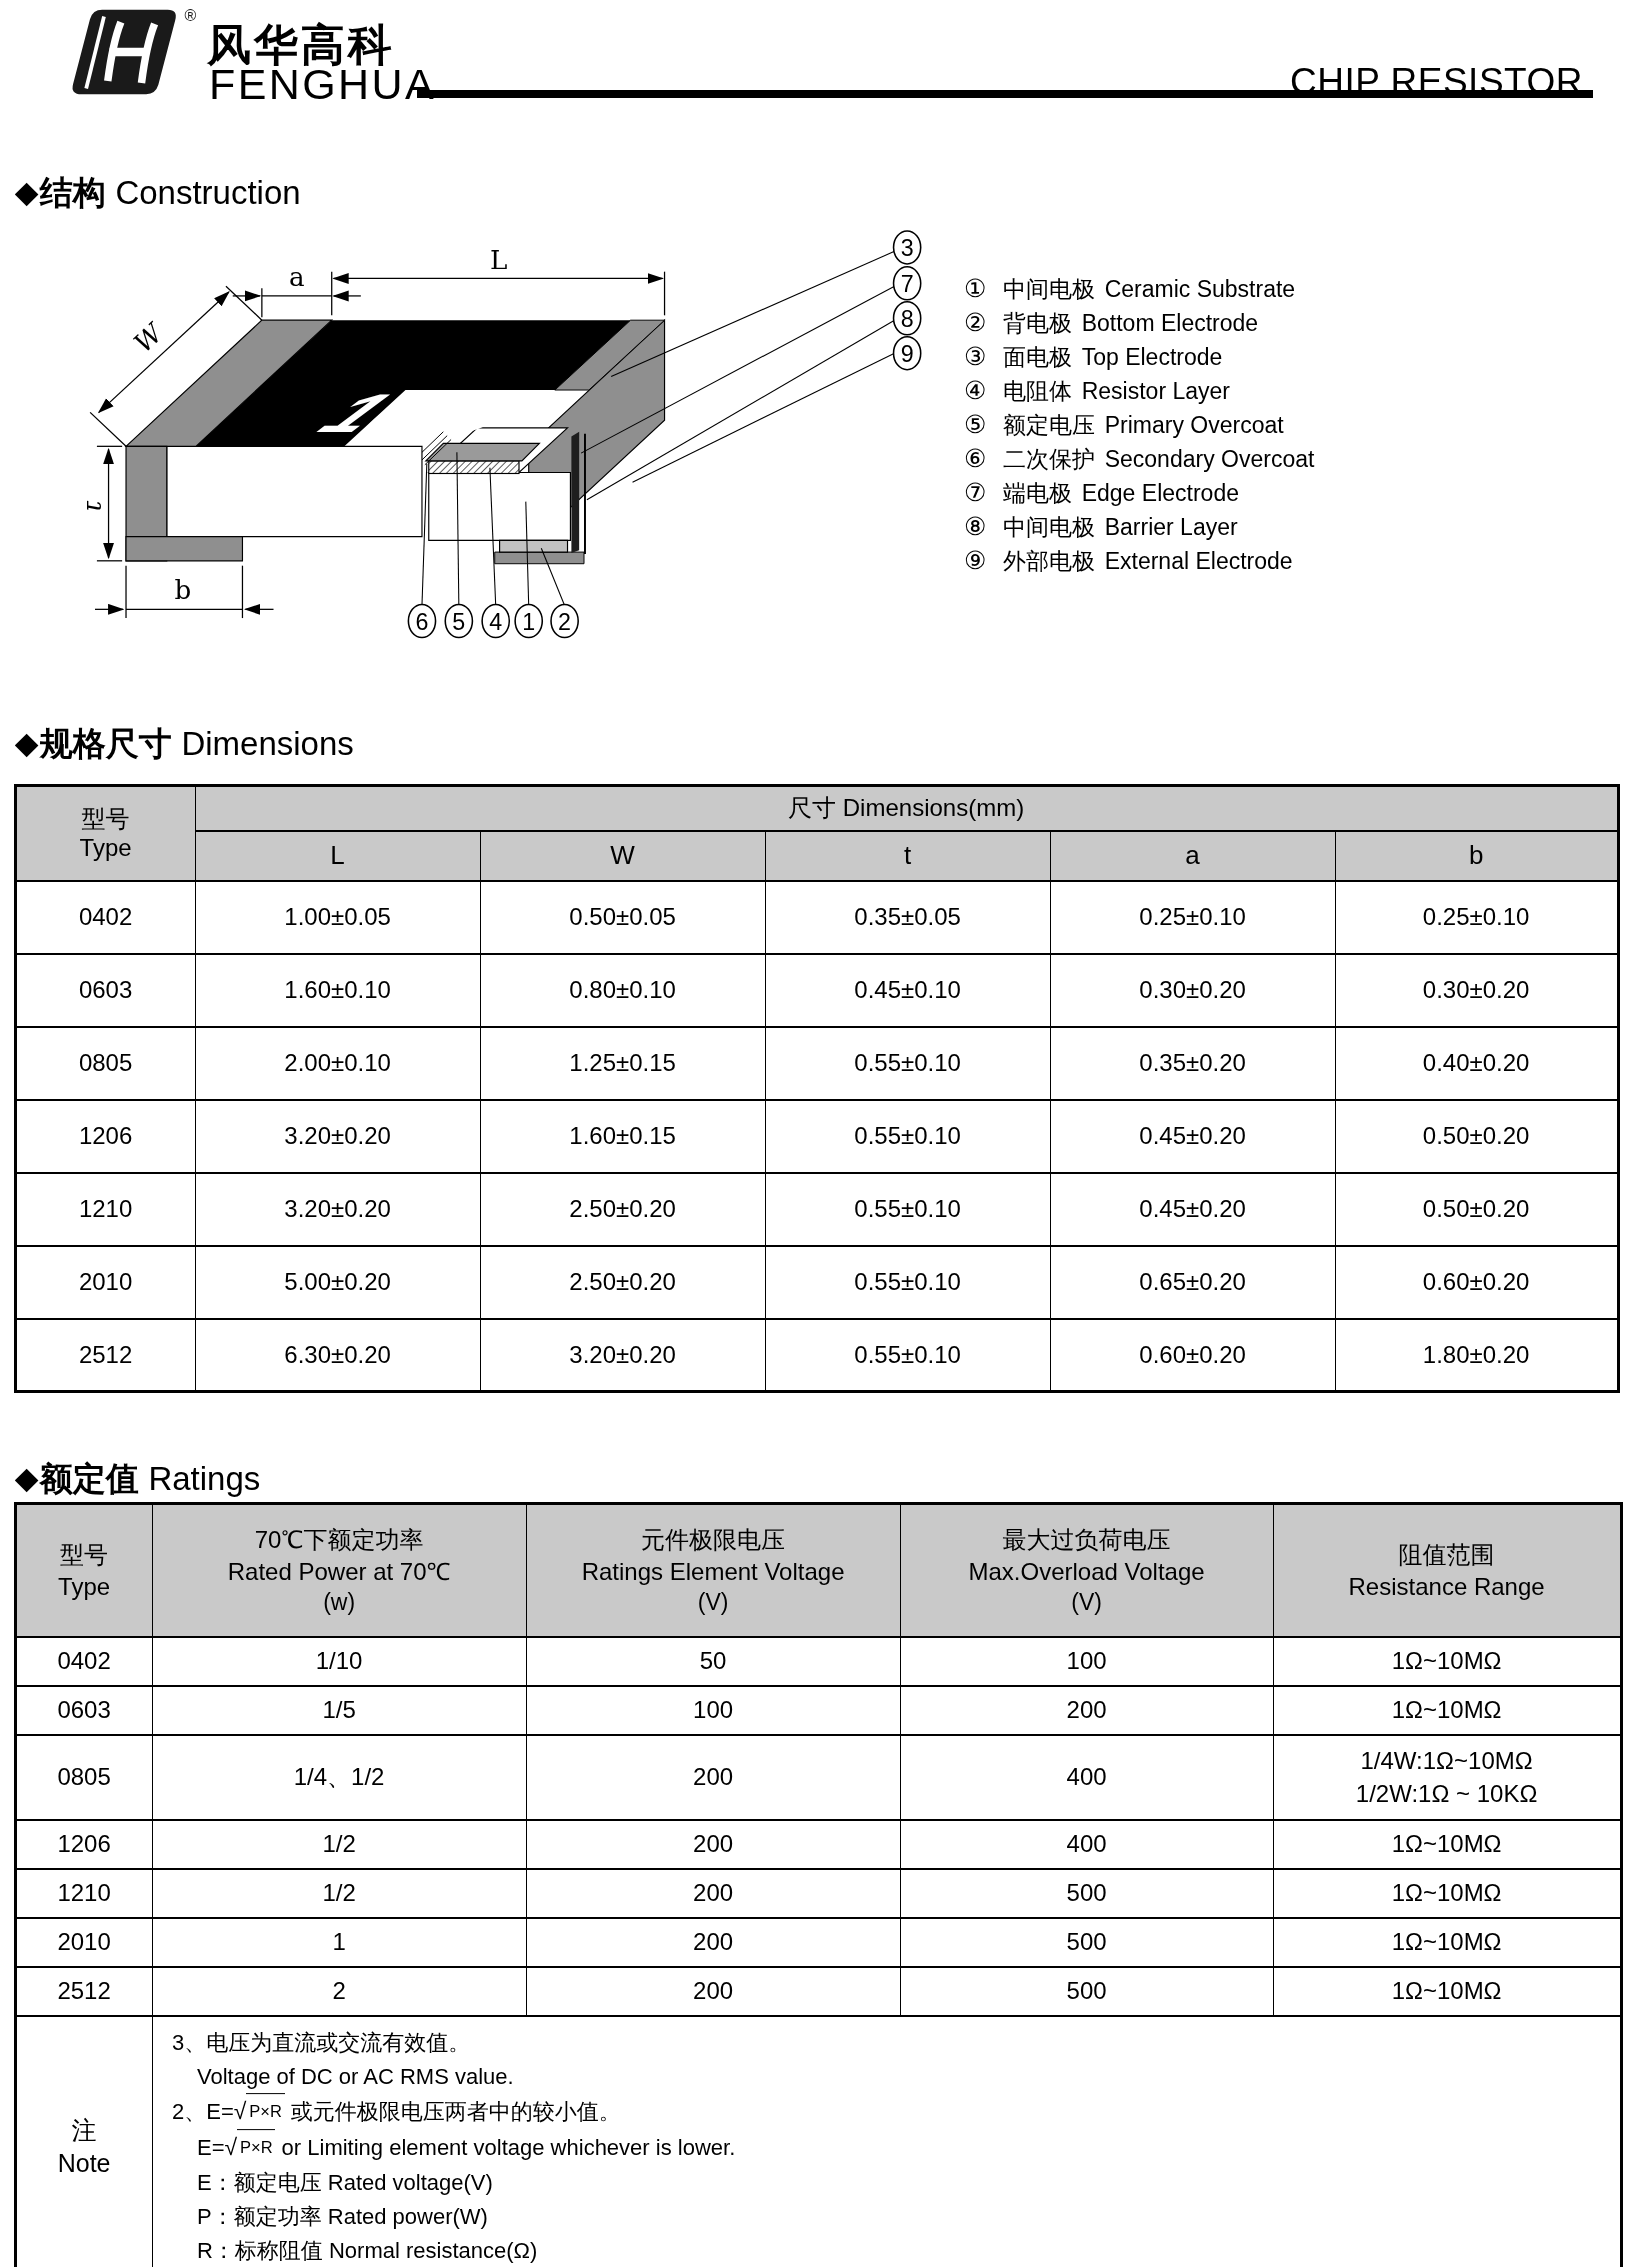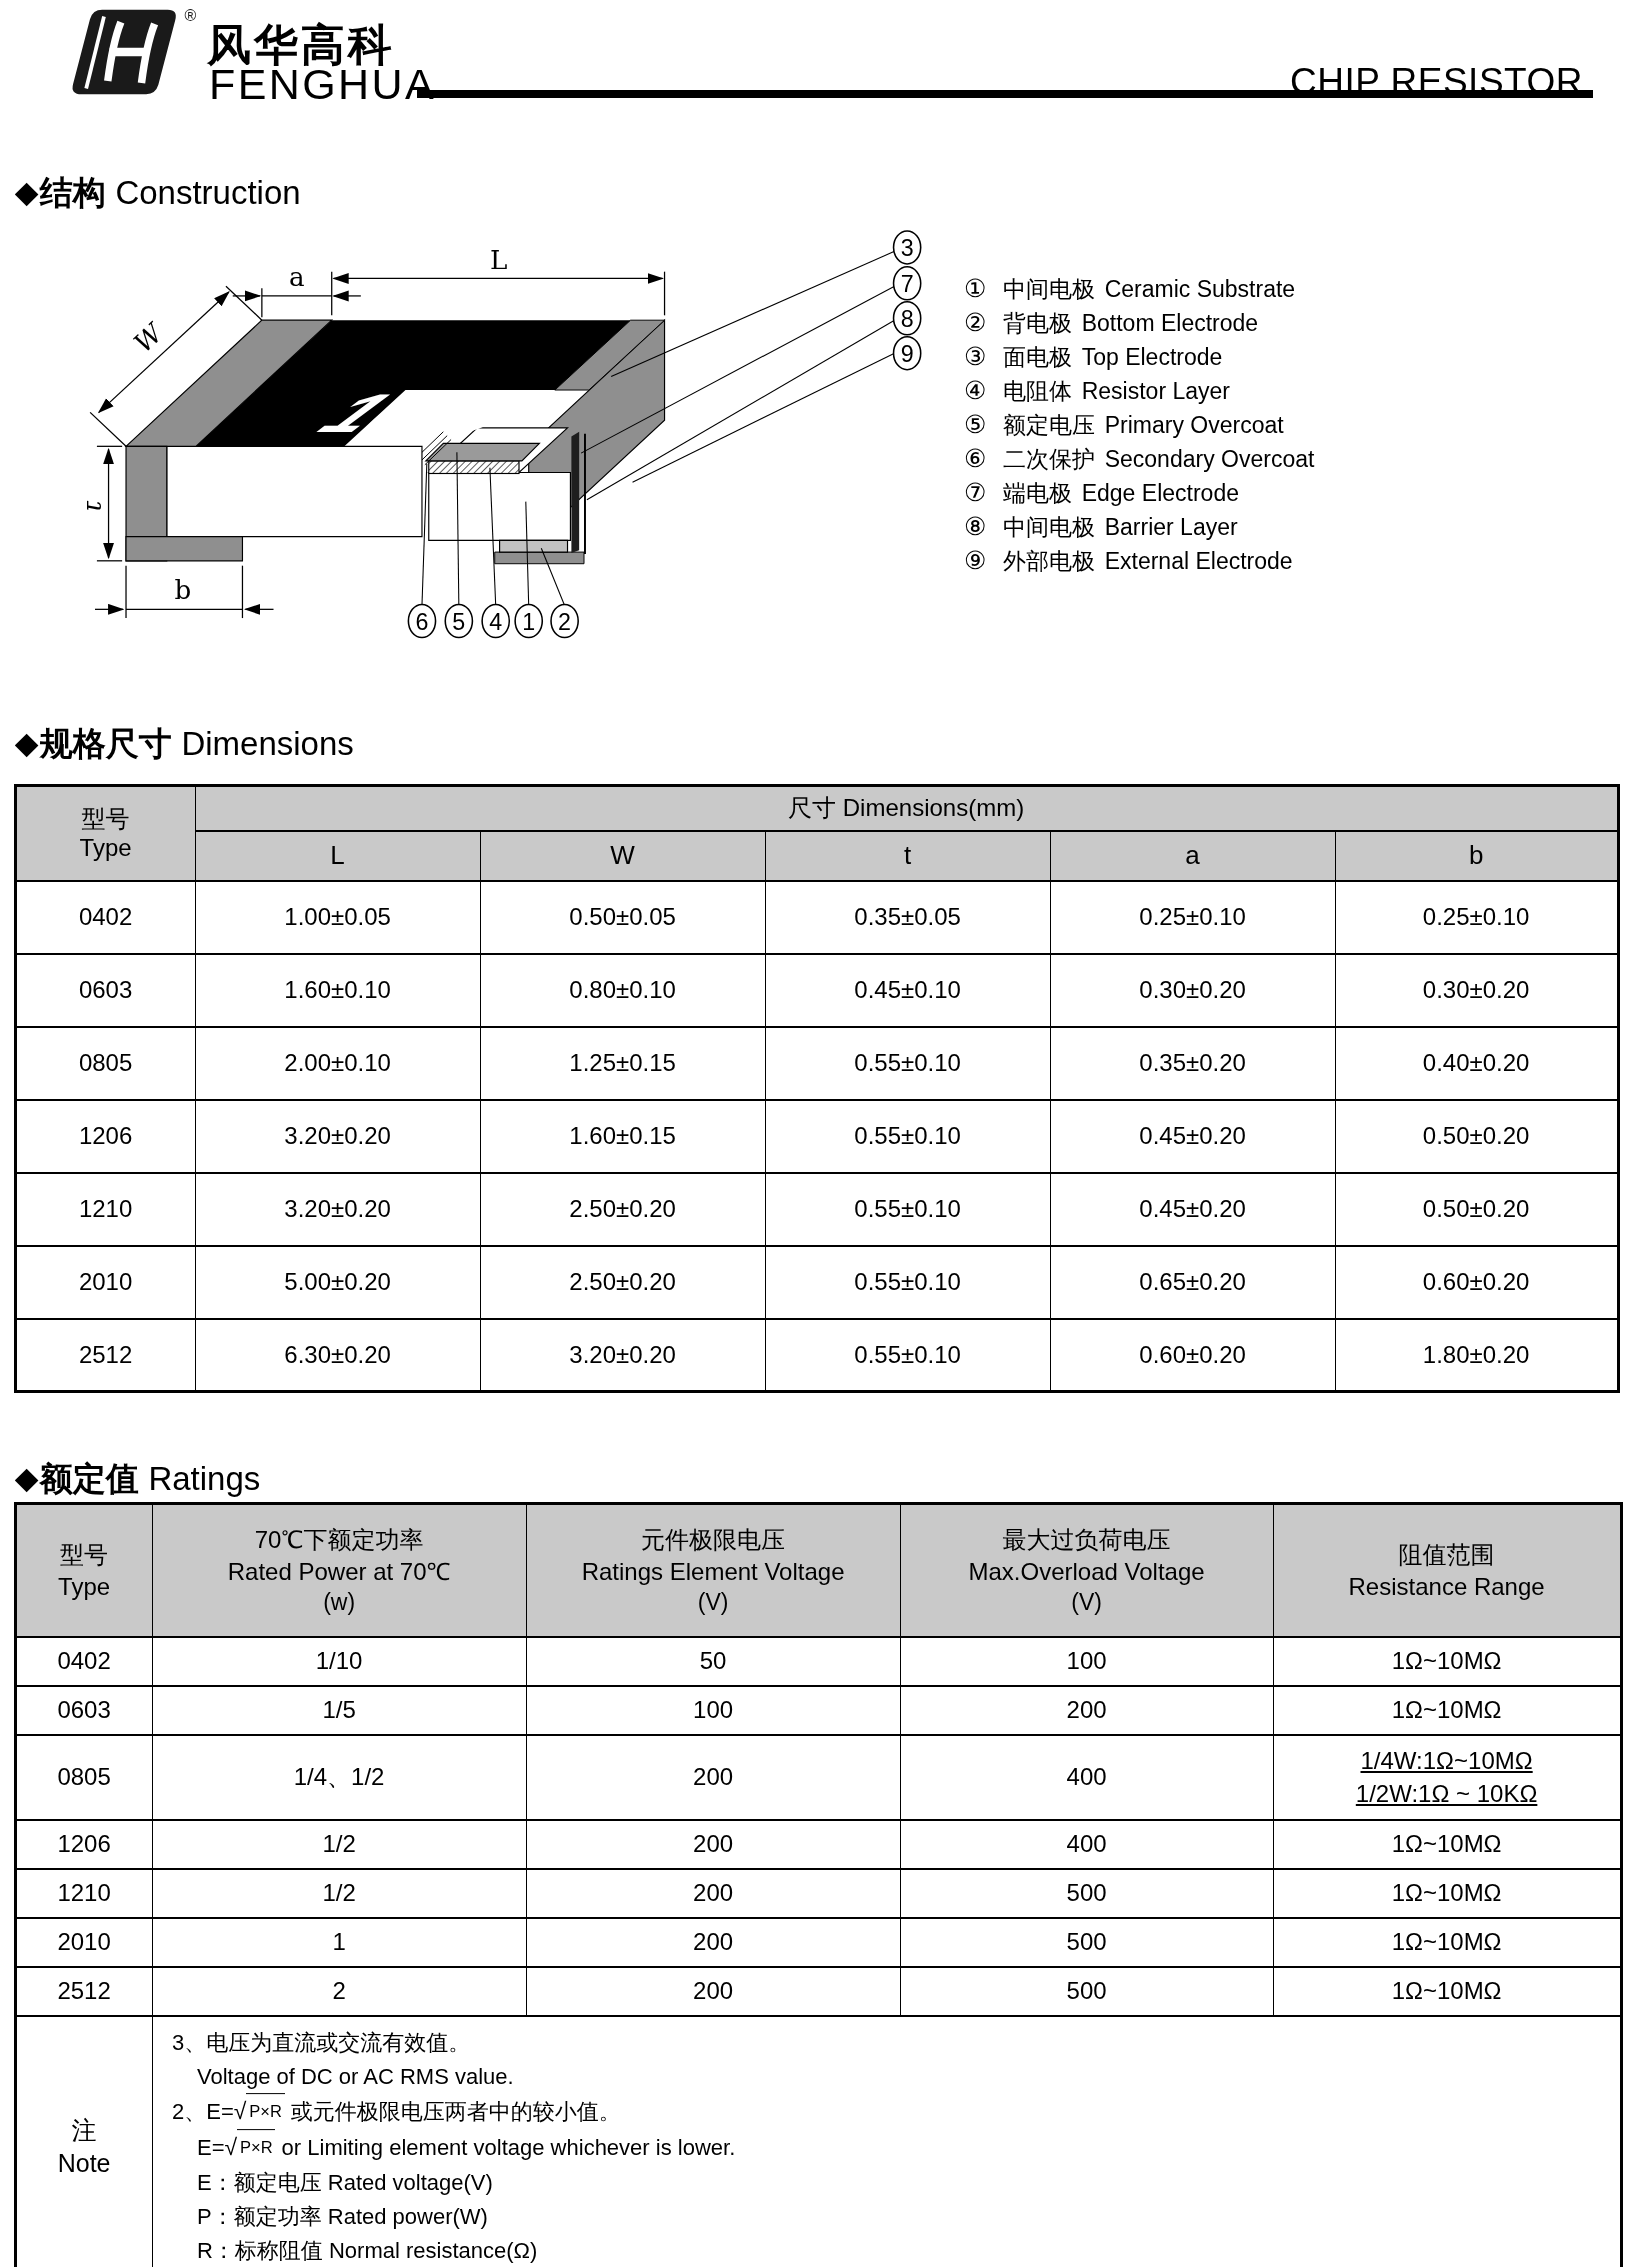--- a/index.html
+++ b/index.html
@@ -31,21 +31,21 @@
   td,th{border:1.9px solid #000;border-top-width:2.9px;border-bottom-width:2.9px;
         text-align:center;vertical-align:middle;padding:0;font-weight:400;}
   .thbg{background:#c9c9c9;}
   #dim-table{left:13.6px;top:784px;width:1605px;height:606px;border:3.9px solid #000;font-size:24px;}
   #dim-table .colhdr{font-size:26px;}
   #dim-table .hdr2{font-size:24px;line-height:29px;}
   #rat-table{left:13.6px;top:1502px;width:1605px;height:752px;border:3.9px solid #000;font-size:24px;}
   #rat-table .h-cn{font-size:24px;line-height:33px;}
   #rat-table .h-en{font-size:24px;line-height:31px;}
   #rat-table .h-u{font-size:23px;line-height:31px;}
-  .range2{line-height:33px;text-decoration:underline;}
+  .range2{line-height:33px;}
   
   .note-label{font-size:25px;line-height:33px;}
   .note-cell{text-align:left;vertical-align:middle;padding:9.7px 0 9.7px 19.4px;font-size:22px;line-height:34px;}
   .note-indent{padding-left:25px;}
   .sqrt{white-space:nowrap;}
   .sqrt .rad{font-size:23px;}
   .sqrt .inner{display:inline-block;border-top:1.9px solid #000;font-size:16.5px;padding:0 2.9px;transform:translateY(-1.9px);}
 </style>
 </head>
 <body>

